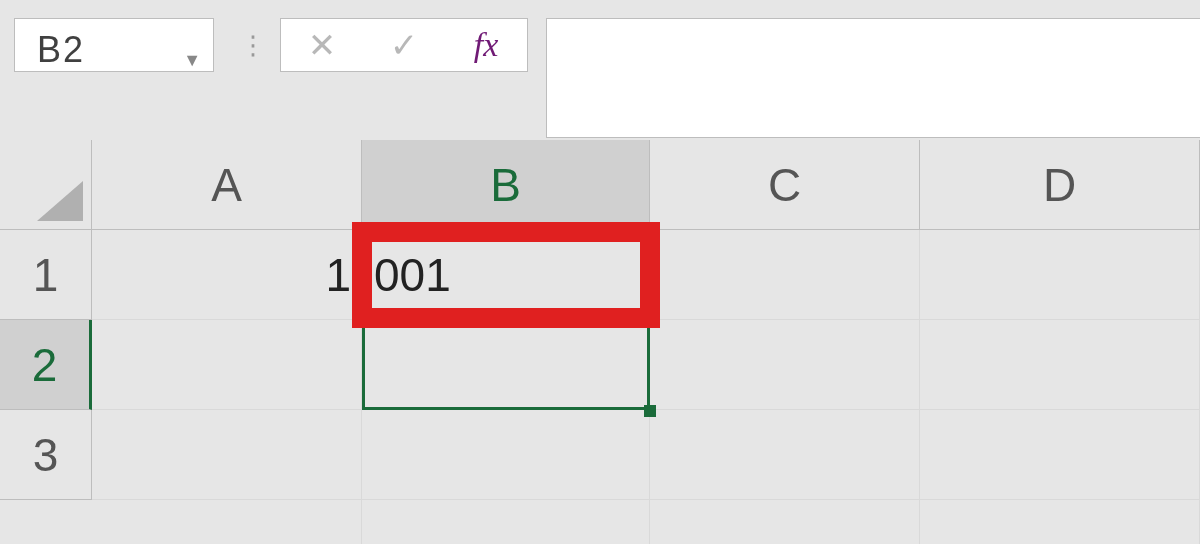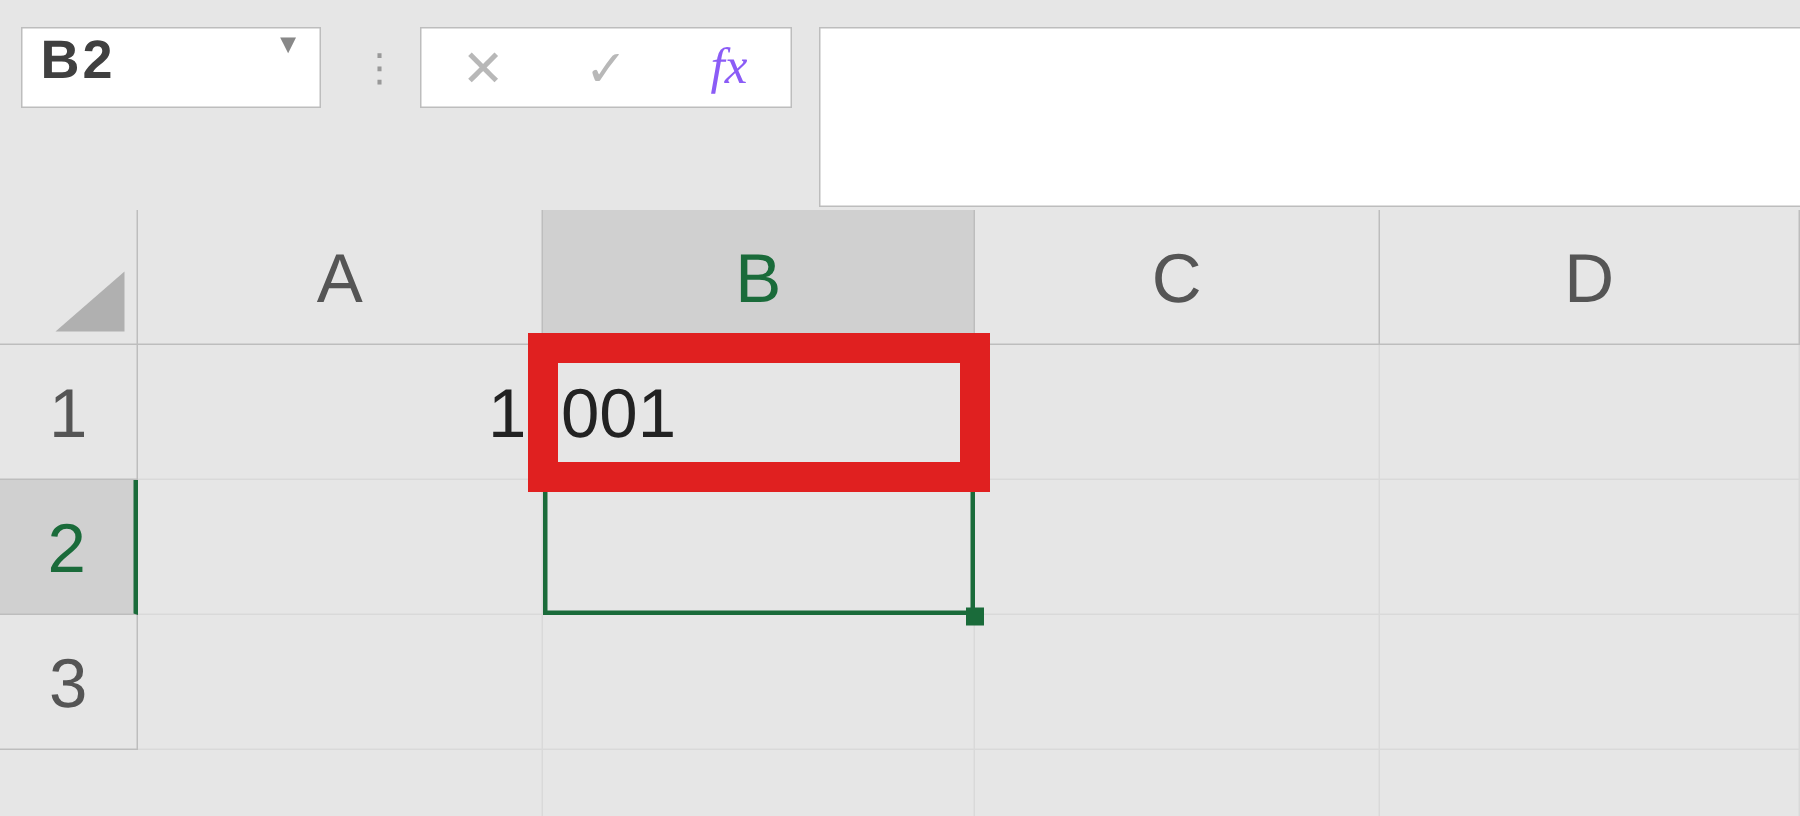--- a/index.html
+++ b/index.html
@@ -18,24 +18,23 @@
     }
     .name-box {
       position: absolute;
       top: 18px;
       left: 14px;
       width: 200px;
       height: 54px;
       background: #fff;
       border: 1px solid #bdbdbd;
       display: flex;
-      align-items: flex-start;
+      align-items: flex-end;
       justify-content: space-between;
-      padding: 0 12px 0 12px;
-      font-weight: bold;
+      padding: 0 12px 0 22px;
     }
     .name-box-text {
       font-size: 36px;
       color: #404040;
       letter-spacing: 2px;
     }
     .name-box-dropdown {
       font-size: 18px;
       color: #888;
     }
@@ -63,21 +62,21 @@
       color: #b8b8b8;
       font-size: 34px;
       display: flex;
       align-items: center;
       justify-content: center;
       width: 60px;
     }
     .fx-icon {
       font-style: italic;
       font-family: Georgia, serif;
-      color: #8b5cf6;
+      color: #701a75;
     }
     .formula-input-box {
       position: absolute;
       top: 18px;
       left: 546px;
       right: 0;
       height: 120px;
       background: #fff;
       border: 1px solid #bdbdbd;
       border-right: none;

